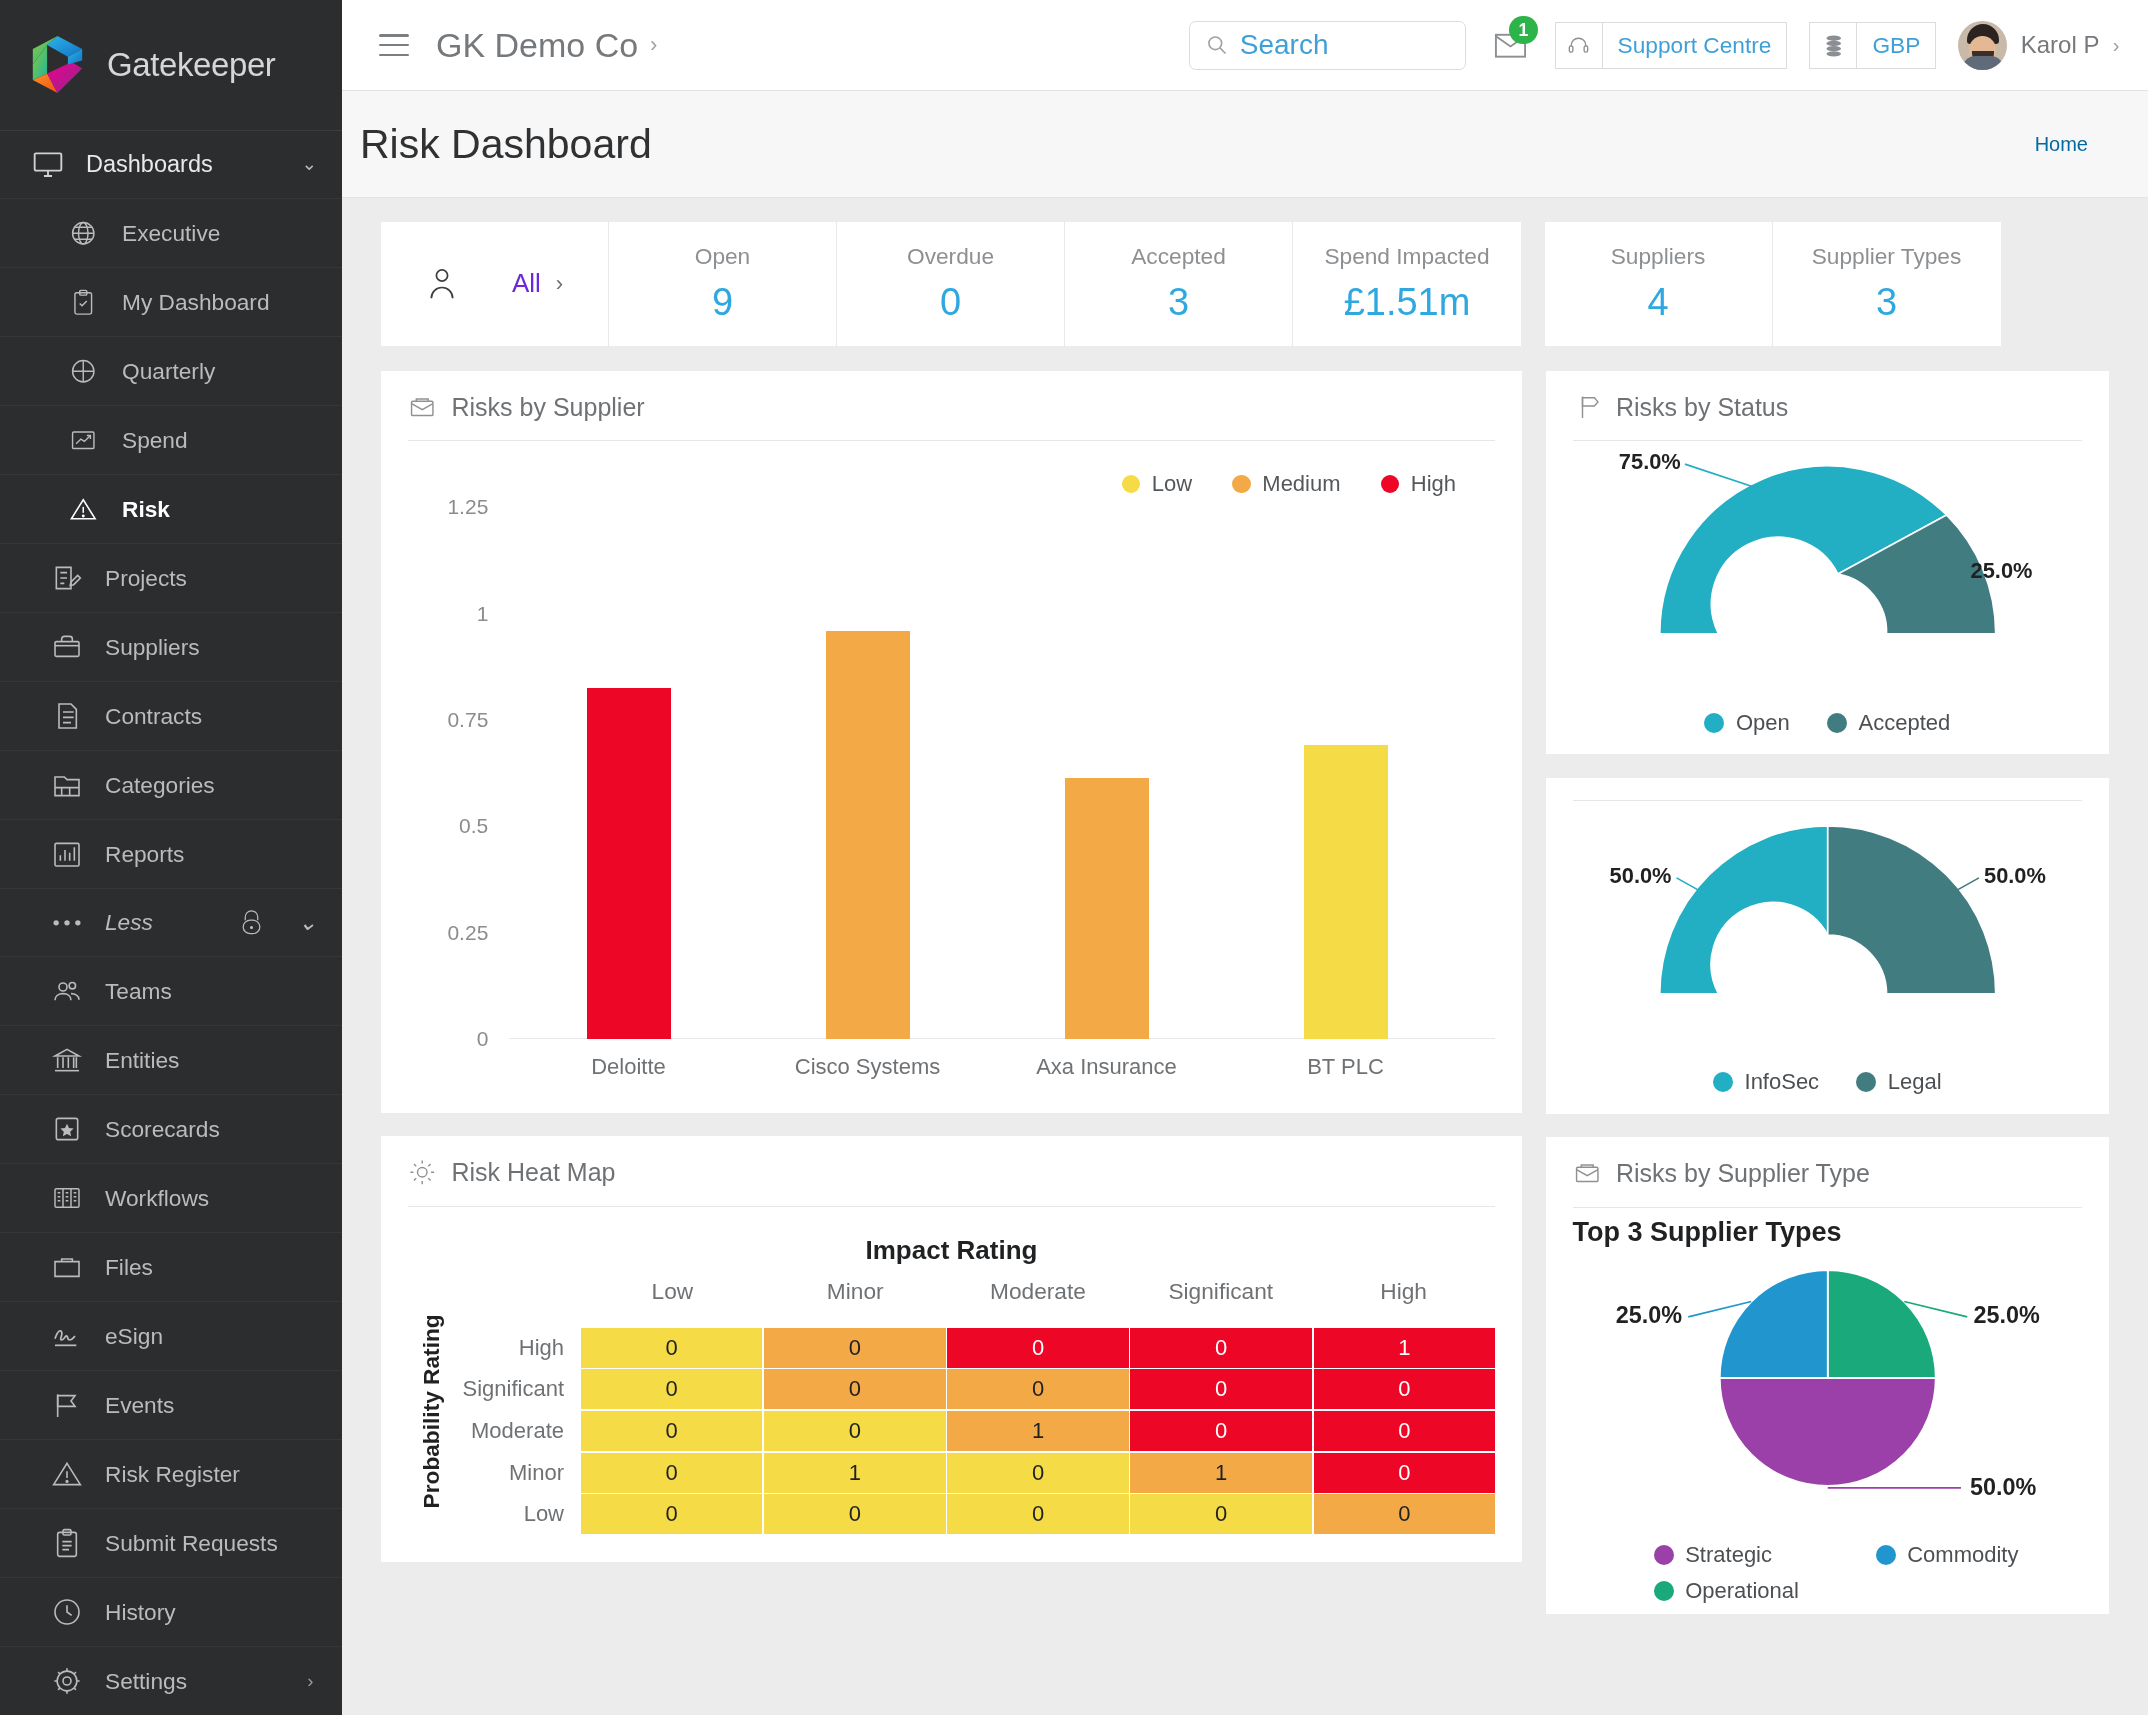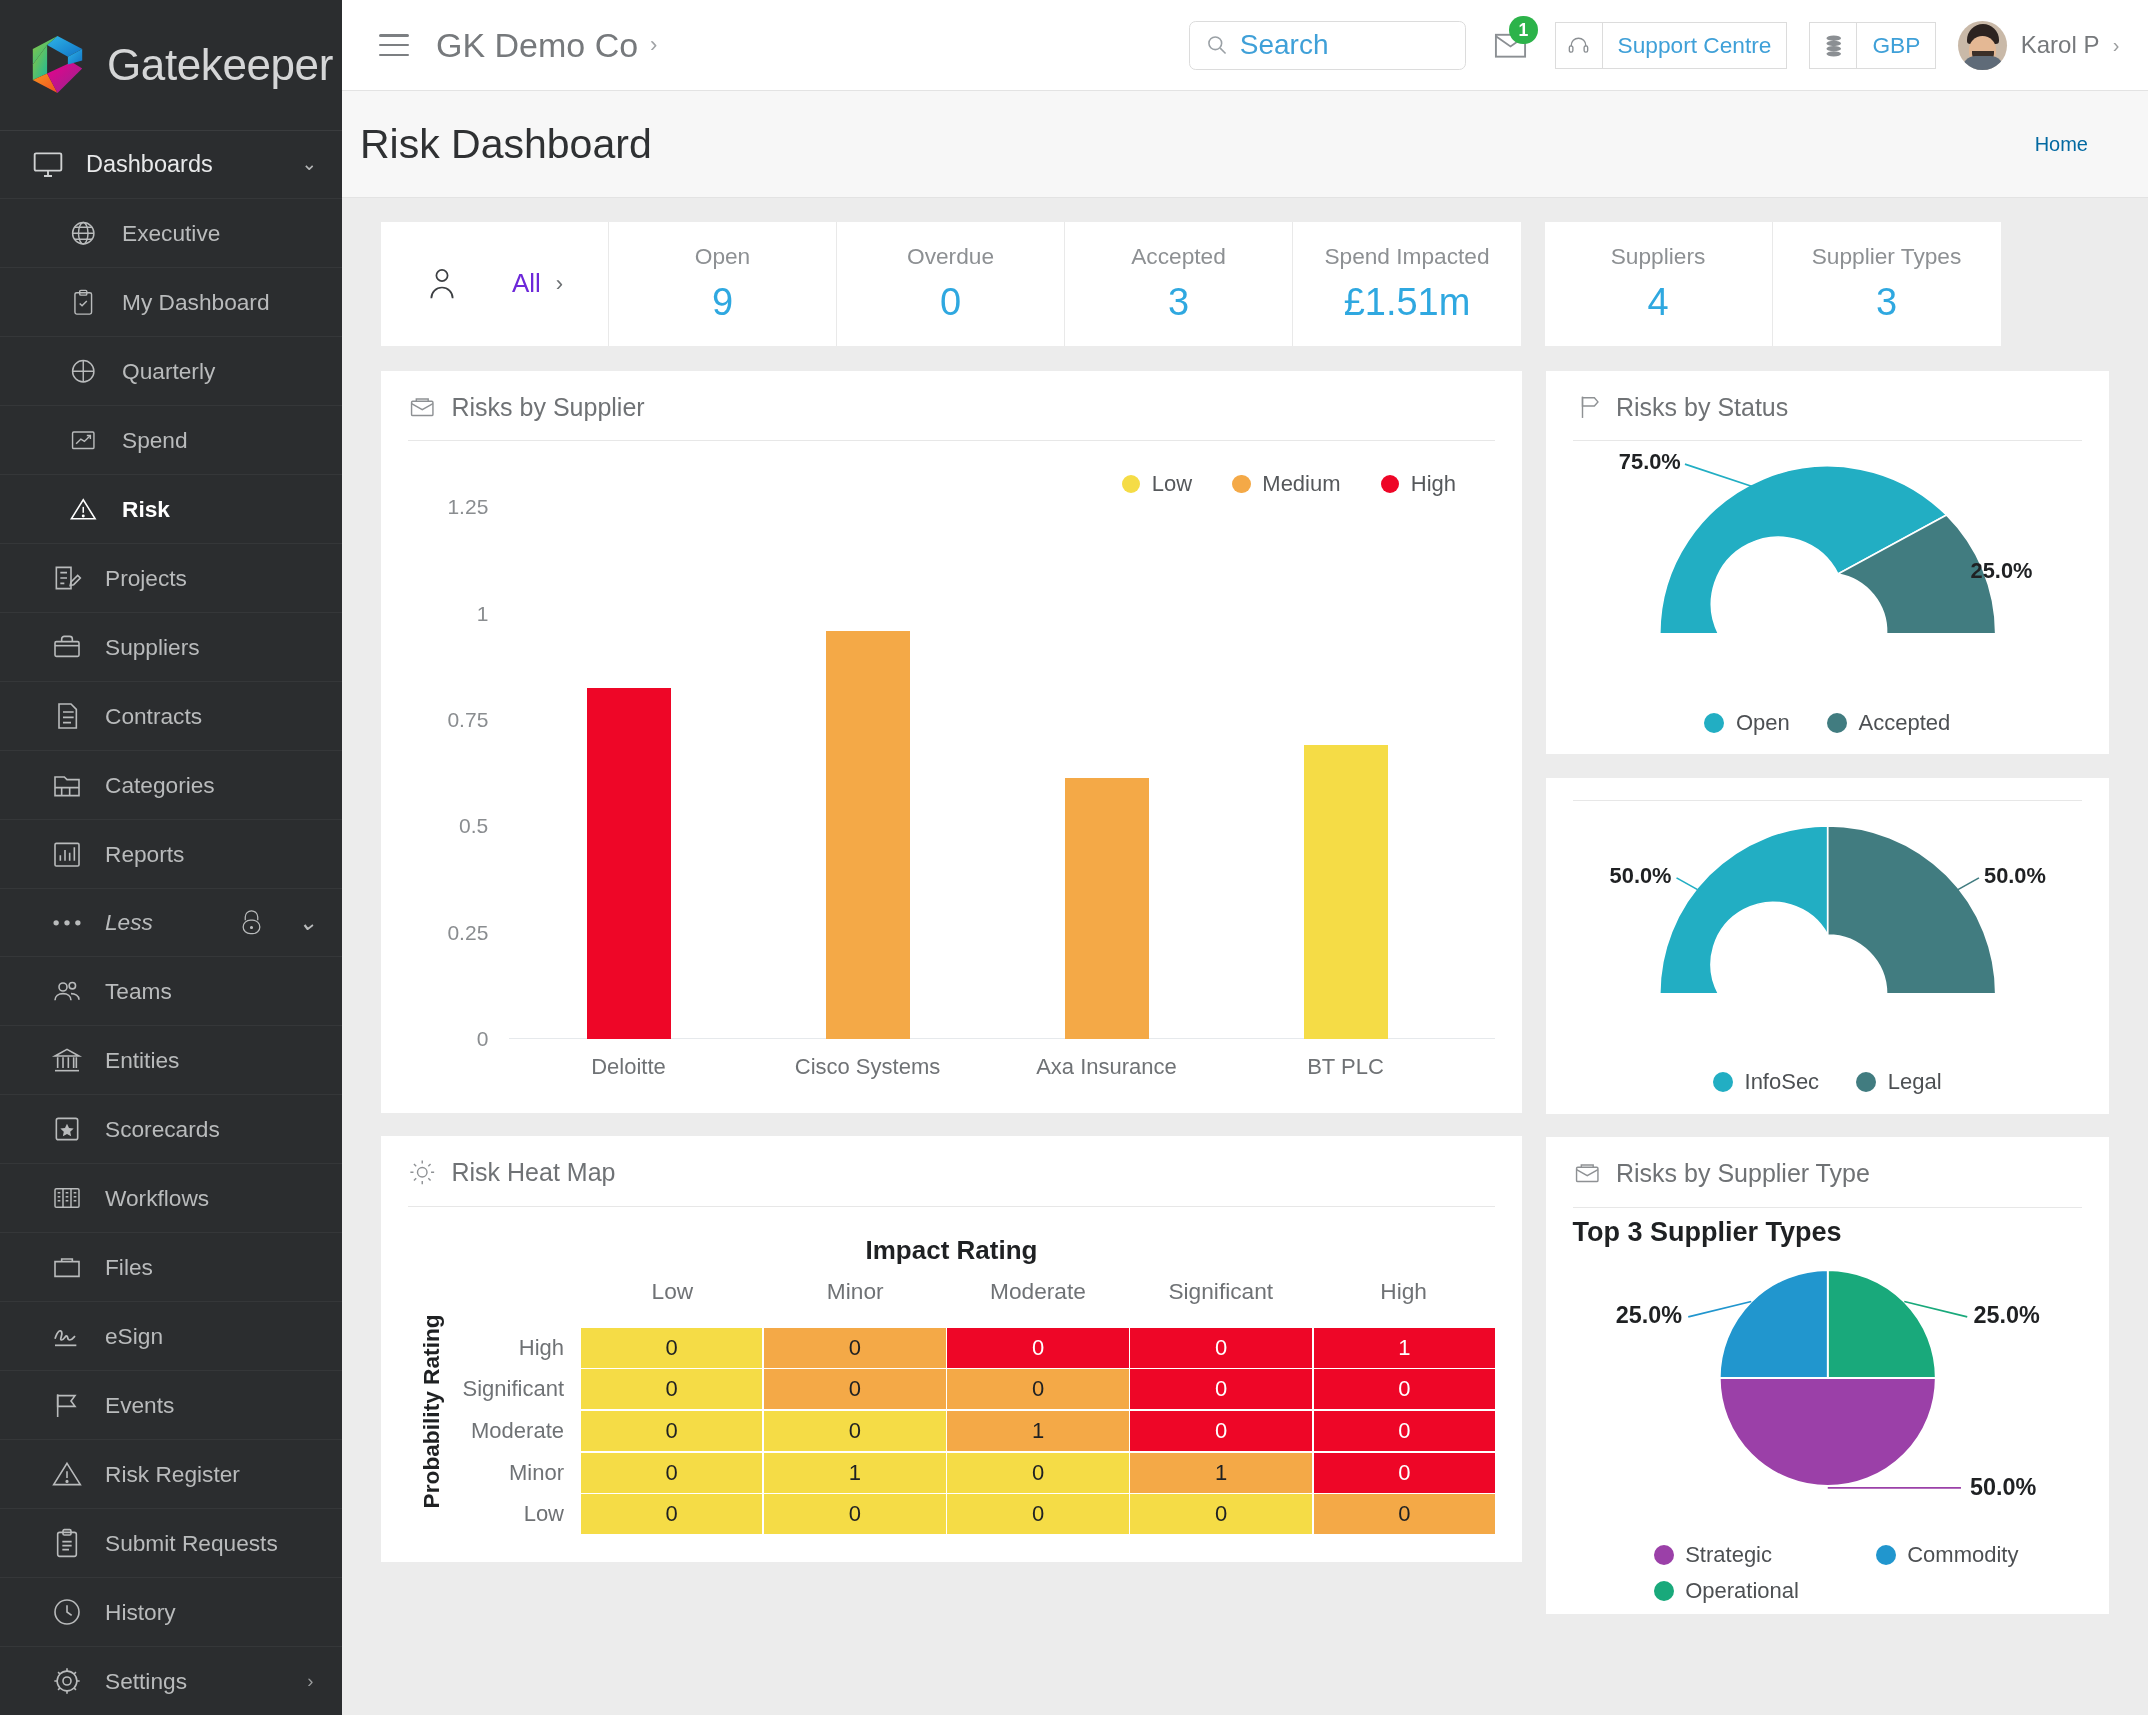--- a/index.html
+++ b/index.html
@@ -14,21 +14,21 @@
   
   .sidebar {
     width:342px; flex:0 0 342px; height:1715px;
     background:#2b2d2f; color:#c9cbcc;
     display:flex; flex-direction:column;
     overflow:hidden;
   }
   .brand { height:133px; display:flex; align-items:center; padding-left:25px; gap:17px;
            border-bottom:0.8px solid #3a3c3e; }
   .brand-logo { width:65px; height:65px; position:relative; }
-  .brand-name { font-size:44px; color:#d5d6d7; letter-spacing:-0.4px; font-weight:400; }
+  .brand-name { font-size:33px; color:#d5d6d7; letter-spacing:-0.4px; font-weight:400; }
 
   .nav-group-head {
     display:flex; align-items:center; gap:22px; padding:0 25px 0 32px; height:69px;
     color:#e8e9ea; font-size:23.5px; cursor:pointer;
   }
   .nav-group-head .chev { margin-left:auto; font-size:18.5px; color:#b4b6b7; }
   .nav-sub { }
   .nav-item {
     display:flex; align-items:center; gap:20px; height:69px;
     border-top:0.8px solid #353739; cursor:pointer;

